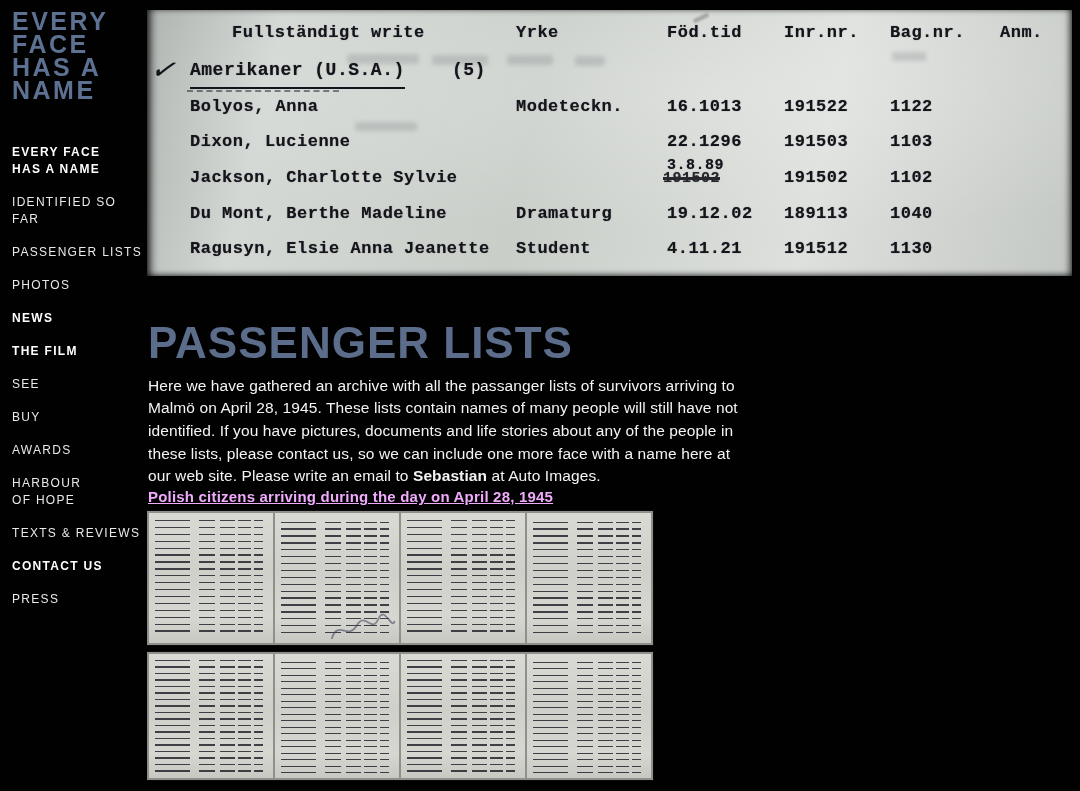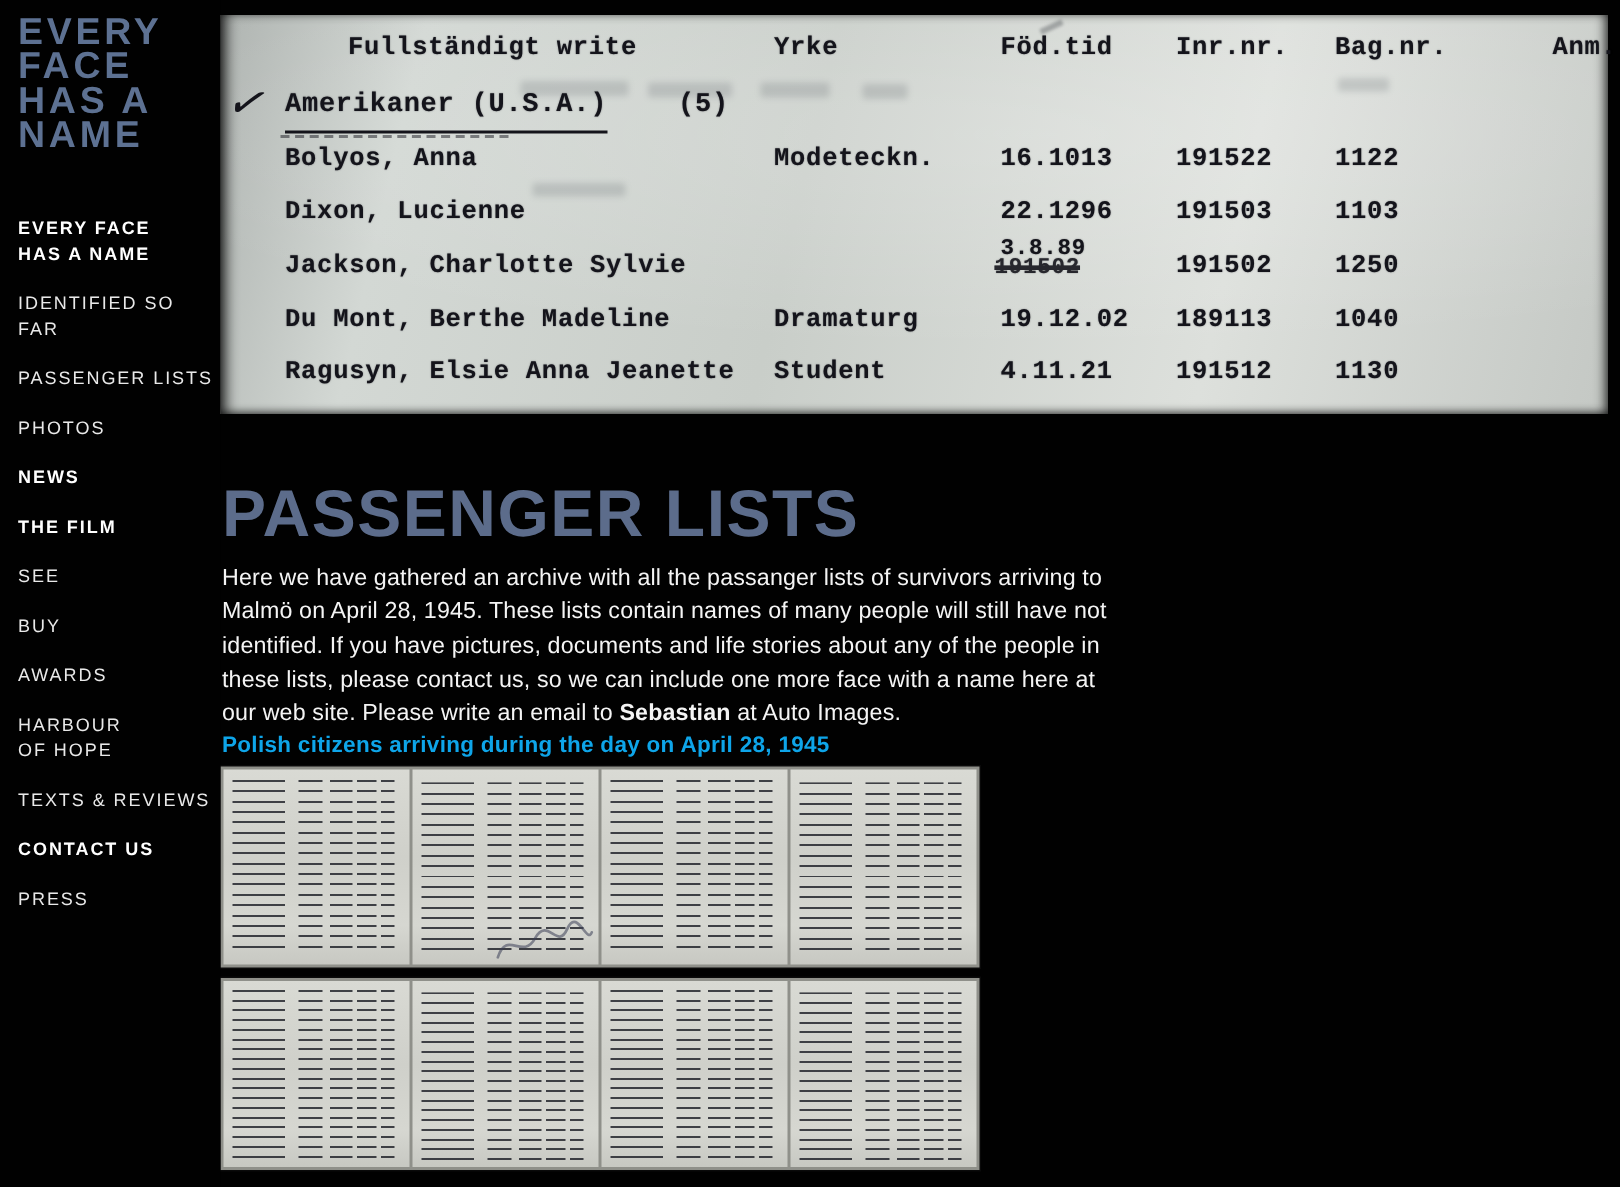--- a/index.html
+++ b/index.html
@@ -26,21 +26,21 @@
         box-shadow:inset 7px 0 9px -4px rgba(5,5,5,.9), inset -5px 0 7px -3px rgba(5,5,5,.75),
                    inset 0 -3px 6px -2px rgba(10,10,10,.5);
         font-family:"Liberation Mono","DejaVu Sans Mono",monospace;font-weight:bold;
         color:#14141b;}
   .hero *{position:absolute;}
   .hcell{white-space:nowrap;letter-spacing:.5px;font-size:17px;
          text-shadow:0 0 1px rgba(20,20,28,.55);}
   .hdr-row{top:13px;left:0;right:0;height:22px;}
   .row{left:0;right:0;height:24px;}
   .colname{left:43px;} .colyrke{left:369px;} .colfod{left:520px;}
-  .colinr{left:637px;} .colbag{left:743px;} .colanm{left:853px;margin-left:35px;}
+  .colinr{left:637px;} .colbag{left:743px;} .colanm{left:853px;}
   .hname{left:85px;}
   .grp-row{top:50px;left:0;right:0;height:30px;}
   .grp-title{left:43px;font-size:18px;border-bottom:2.5px solid #14141b;padding-bottom:7px;}
   .grp-count{left:305px;font-size:18px;}
   .checkmark{left:8px;top:-12px;font-size:34px;transform:rotate(10deg) skewX(-12deg);
              font-weight:bold;}
   .stack{left:516px;top:-9px;width:90px;height:30px;}
   .stack span{position:static;display:block;white-space:nowrap;}
   .stack .over{font-size:15px;line-height:13px;margin-left:4px;}
   .stack .struck{font-size:15px;line-height:13px;text-decoration:line-through;
@@ -50,22 +50,22 @@
   .smudge{background:#3a3e44;opacity:.35;filter:blur(1px);transform:rotate(65deg);}
 
   
   .content{position:absolute;left:147px;top:277px;right:0;bottom:0;z-index:2;}
   .content>*{position:absolute;}
   .page-title{top:14px;left:1px;font-size:44px;font-weight:bold;letter-spacing:1px;
               color:#5c6c8b;line-height:46px;white-space:nowrap;}
   .intro{top:82px;left:1px;width:596px;color:#f4f4f4;font-size:15.5px;line-height:22.7px;
          letter-spacing:.1px;}
   .intro b{font-weight:bold;cursor:pointer;}
-  .subhead{top:196px;left:1px;color:#0ea5e9;font-size:15px;font-weight:bold;
-           letter-spacing:.2px;white-space:nowrap;}
+  .subhead{top:196px;left:1px;color:#f0abfc;font-size:15px;font-weight:bold;
+           letter-spacing:.2px;white-space:nowrap;text-decoration:underline;}
 
   
   .scan{left:0;width:506px;background:#8f908a;display:flex;gap:2px;padding:2px;
         box-sizing:border-box;cursor:pointer;box-shadow:0 0 0 1px #0a0a0a;}
   .scan1{top:234px;height:134px;}
   .scan2{top:375px;height:128px;}
   .panel{position:relative;flex:1;overflow:hidden;
          background:linear-gradient(180deg,#d9dad4 0%,#cfd0ca 45%,#d6d7d1 80%,#c7c8c2 100%);}
   .panel .c{position:absolute;top:5%;bottom:5%;
             background:repeating-linear-gradient(180deg,rgba(24,26,34,.8) 0px,
@@ -144,21 +144,21 @@
     <span class="hcell colinr">191503</span>
     <span class="hcell colbag">1103</span>
   </div>
   <div class="row" style="top:158px;">
     <span class="hcell colname">Jackson, Charlotte Sylvie</span>
     <span class="stack">
       <span class="hcell over">3.8.89</span>
       <span class="hcell struck">191502</span>
     </span>
     <span class="hcell colinr">191502</span>
-    <span class="hcell colbag">1250</span>
+    <span class="hcell colbag">1102</span>
   </div>
   <div class="row" style="top:194px;">
     <span class="hcell colname">Du Mont, Berthe Madeline</span>
     <span class="hcell colyrke">Dramaturg</span>
     <span class="hcell colfod">19.12.02</span>
     <span class="hcell colinr">189113</span>
     <span class="hcell colbag">1040</span>
   </div>
   <div class="row" style="top:229px;">
     <span class="hcell colname">Ragusyn, Elsie Anna Jeanette</span>

